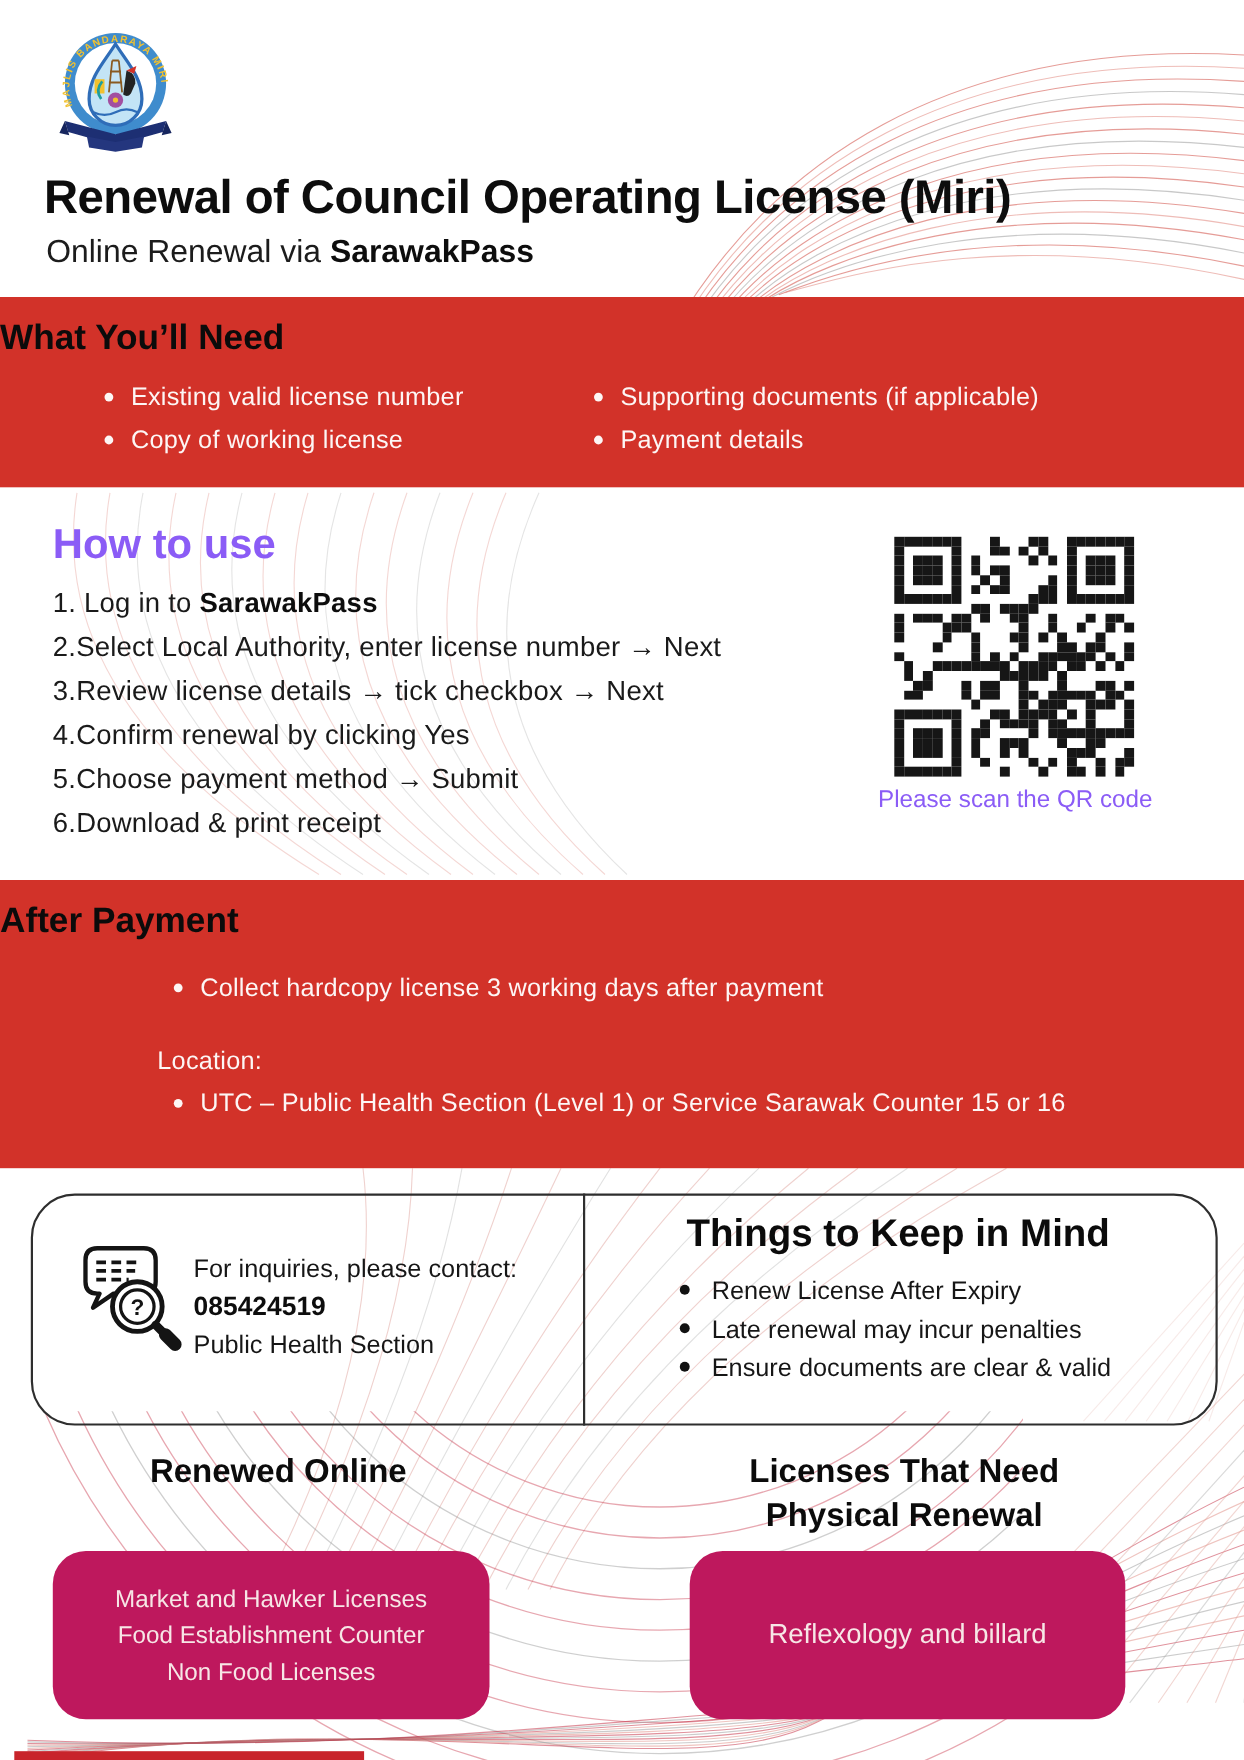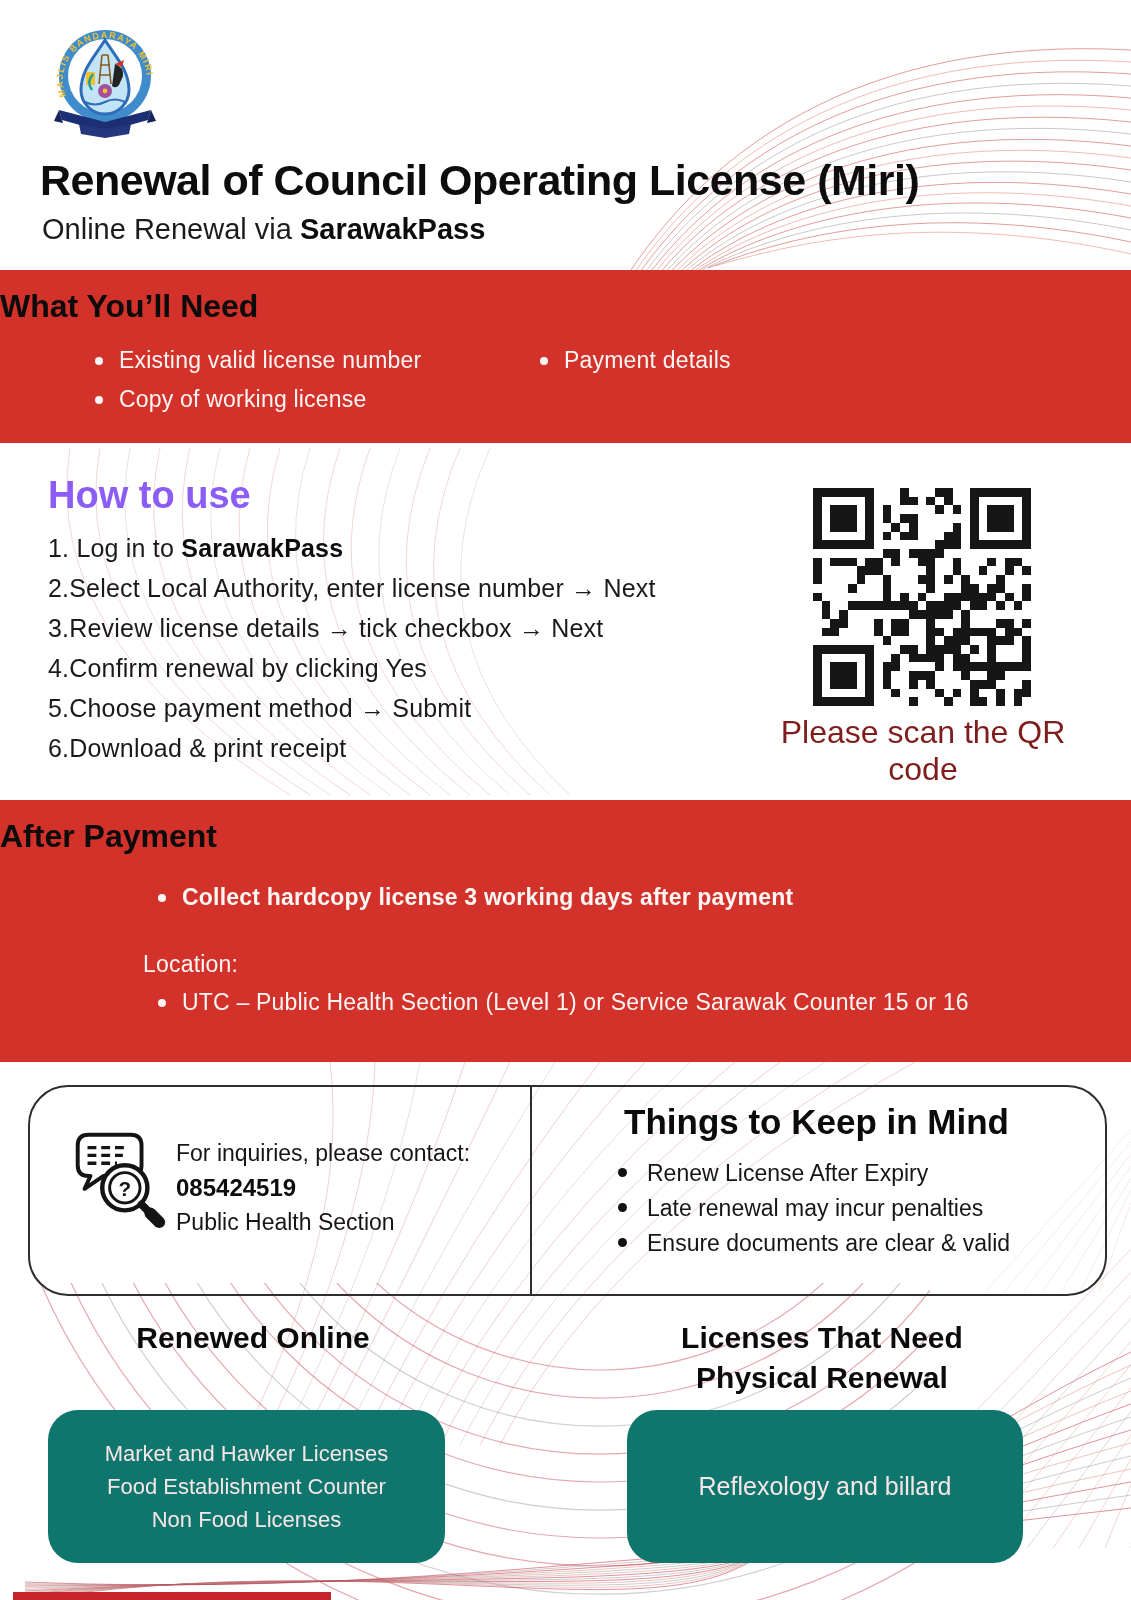--- a/index.html
+++ b/index.html
@@ -21,53 +21,53 @@
   .band-title{position:absolute;left:0;width:1131px;text-align:left;
               font-size:32px;font-weight:bold;color:#0b0b0b;}
   .b1-title{top:288px;}
   .b2-title{top:818px;}
   .wcol{position:absolute;}
   .b1-col1{left:95px;top:347px;}
   .b1-col2{left:540px;top:347px;}
   .wbullet{display:flex;gap:16px;align-items:flex-start;color:#fdf6f5;font-size:23px;
            letter-spacing:.2px;margin-bottom:12px;}
   .wbullet .dot{width:8px;height:8px;border-radius:50%;background:#fdf6f5;margin-top:10px;flex:none;}
-  .b2-bullet1{left:158px;top:884px;font-weight:bold;}
+  .b2-bullet1{left:158px;top:884px;}
   .b2-loc{left:143px;top:951px;color:#fdf6f5;font-size:23px;letter-spacing:.2px;}
   .b2-bullet2{left:158px;top:989px;}
 
   
   .howto-h{left:48px;top:474px;font-size:38px;font-weight:bold;color:#8b5cf6;}
   .steps{left:48px;top:534px;font-size:25px;color:#1a1a1a;letter-spacing:.2px;}
   .step{margin-bottom:11px;}
   .step b{font-weight:bold;color:#0d0d0d;}
 
   
   .qr{left:813px;top:488px;width:218px;height:218px;display:grid;
       grid-template-columns:repeat(25,1fr);grid-auto-rows:1fr;background:#fff;}
   .qr .m{background:#161616;}
-  .qr-caption{left:755px;top:714px;width:336px;text-align:center;font-size:32px;color:#7f1d1d;}
+  .qr-caption{left:755px;top:714px;width:336px;text-align:center;font-size:22px;color:#8b5cf6;}
 
   
   .card{left:28px;top:1085px;width:1075px;height:207px;border:2px solid #2e2e2e;border-radius:40px;}
   .card-divider{left:530px;top:1085px;width:0;height:211px;border-left:2px solid #2e2e2e;}
   .contact-icon{left:62px;top:1122px;width:108px;height:112px;}
   .contact-text{left:176px;top:1140px;font-size:23px;color:#161616;}
   .contact-text .phone{font-weight:bold;font-size:24px;margin:7px 0;color:#0d0d0d;}
   .things-h{left:530px;top:1102px;width:573px;text-align:center;font-size:35px;font-weight:bold;color:#0b0b0b;}
   .things-list{left:618px;top:1160px;}
   .kbullet{display:flex;gap:20px;align-items:flex-start;font-size:23px;color:#161616;margin-bottom:8px;}
   .kbullet .dot{width:9px;height:9px;border-radius:50%;background:#111;margin-top:8px;flex:none;}
 
   
   .h-online,.h-physical{width:400px;text-align:center;font-size:30px;font-weight:bold;
                         color:#0b0b0b;line-height:40px;top:1318px;}
   .h-online{left:53px;}
   .h-physical{left:622px;}
-  .redbox{top:1410px;height:153px;background:#0f766e;border-radius:30px;color:#f7e6e6;
+  .redbox{top:1410px;height:153px;background:#be185d;border-radius:30px;color:#f7e6e6;
           display:flex;flex-direction:column;justify-content:center;align-items:center;gap:7px;}
   .box-online{left:48px;width:397px;font-size:22px;}
   .box-physical{left:627px;width:396px;font-size:25px;}
   .strip{left:13px;top:1592px;width:318px;height:8px;background:#c8242b;}
 </style>
 </head>
 <body>
 
 <div class="page">
 
@@ -218,20 +218,24 @@
         <span>Existing valid license number</span>
       </div>
     <div class="wbullet">
         <span class="dot"></span>
         <span>Copy of working license</span>
       </div>
   </div>
   <div class="wcol b1-col2">
     <div class="wbullet">
         <span class="dot"></span>
+        <span>Supporting documents (if applicable)</span>
+      </div>
+    <div class="wbullet">
+        <span class="dot"></span>
         <span>Payment details</span>
       </div>
   </div>
 
   <div class="howto-h">How to use</div>
   <div class="steps">
     <div class="step"><span>1. Log in to </span><b>SarawakPass</b></div>
     <div class="step"><span>2.Select Local Authority, enter license number → Next</span><b></b></div>
     <div class="step"><span>3.Review license details → tick checkbox → Next</span><b></b></div>
     <div class="step"><span>4.Confirm renewal by clicking Yes</span><b></b></div>

